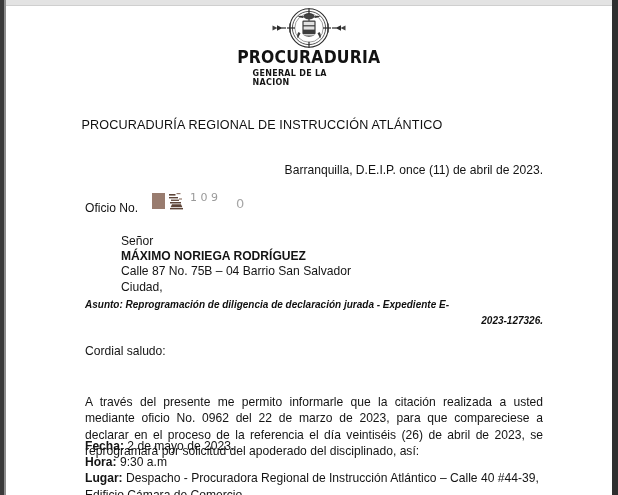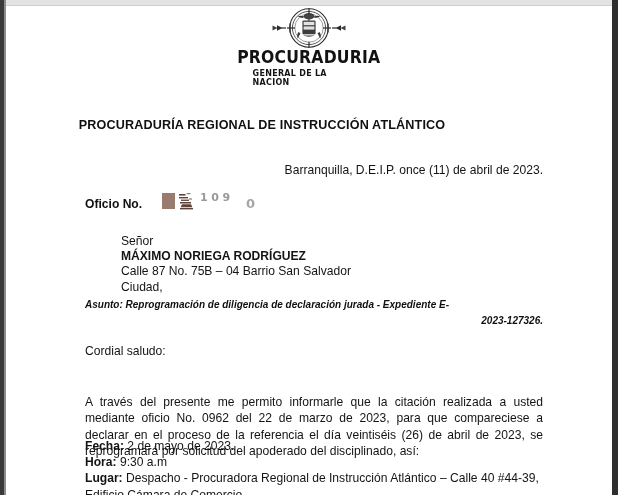--- a/index.html
+++ b/index.html
@@ -104,21 +104,21 @@
     margin-top: 3px;
   }
 
   
   #doc-title {
     position: absolute;
     left: 0; top: 112px;
     width: 512px;
     text-align: center;
     font-size: 12.6px;
-    font-weight: bold;
+    font-weight: normal;
     letter-spacing: 0.15px;
     color: #101010;
   }
 
   
   .col {
     position: absolute;
     left: 79px;
     width: 458px;
   }
@@ -126,23 +126,22 @@
     font-size: 12.1px;
     line-height: 15.5px;
     color: #141414;
   }
   .b { font-weight: bold; }
 
   #place-date { top: 157px; text-align: right; }
   #oficio-row {
     top: 186px;
     display: flex;
-    align-items: center;
-    gap: 6px;
-    font-weight: bold;
+    align-items: flex-end;
+    gap: 0px;
   }
   .oficio-label {
     font-size: 12.1px;
     line-height: 15.5px;
     padding-top: 2px;
   }
   .stamp-wrap {
     position: relative;
     margin-left: 14px;
     width: 104px;

